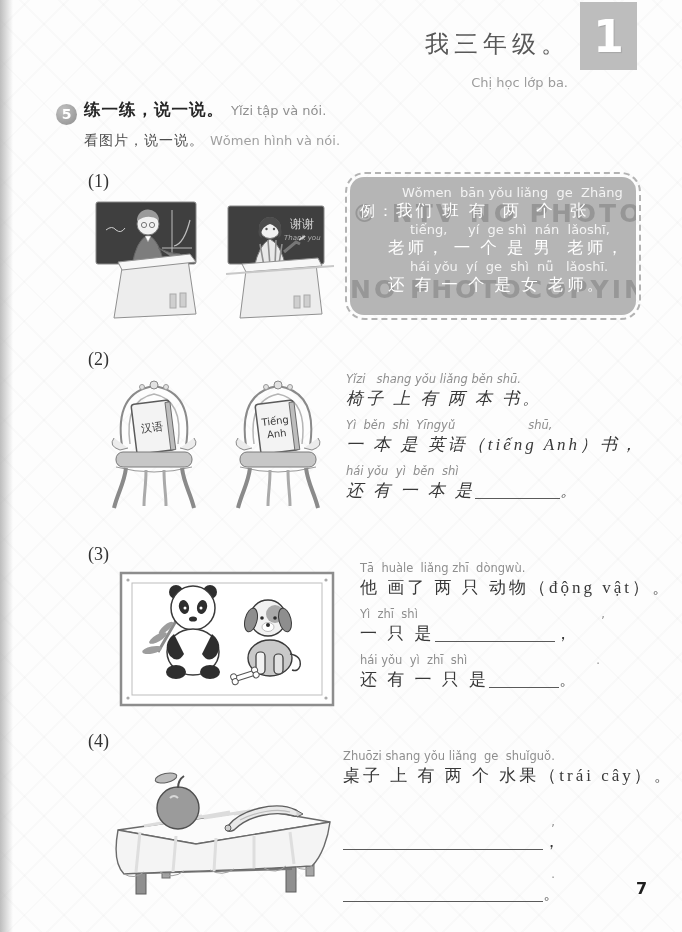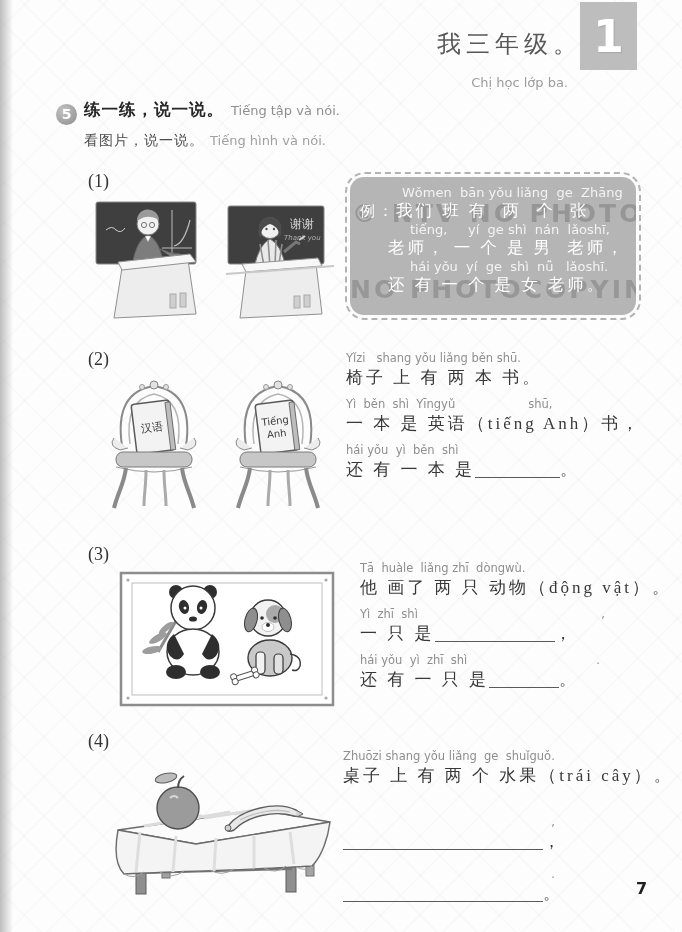--- a/index.html
+++ b/index.html
@@ -13,21 +13,21 @@
     content:"";position:absolute;inset:0;z-index:0;pointer-events:none;
     background-image:
       repeating-linear-gradient(45deg, rgba(0,0,0,0.016) 0 2px, transparent 2px 28px),
       repeating-linear-gradient(-45deg, rgba(0,0,0,0.016) 0 2px, transparent 2px 28px);
   }
   .gutter{position:absolute;left:0;top:0;bottom:0;width:13px;z-index:2;
     background:linear-gradient(to right,#adadad,rgba(255,255,255,0));opacity:.8;}
   .abs{position:absolute;z-index:1;}
 
   
-  .lesson-title{top:28px;right:100px;font-family:"Liberation Serif","DejaVu Serif",serif;
+  .lesson-title{top:28px;right:112px;font-family:"Liberation Serif","DejaVu Serif",serif;
     font-size:24px;color:#585858;letter-spacing:5px;white-space:nowrap;}
   .lesson-sub{top:75px;right:114px;font-size:13px;color:#9c9c9c;}
   .unit-tab{top:2px;left:580px;width:57px;height:68px;background:#bdbdbd;
     display:flex;align-items:center;justify-content:center;
     color:#fff;font-weight:bold;font-size:44px;text-shadow:1px 1px 1px rgba(0,0,0,.12);}
 
   
   .ex-head{left:56px;top:99px;white-space:nowrap;}
   .badge{display:inline-block;width:21px;height:21px;border-radius:50%;
     background:radial-gradient(circle at 35% 30%,#c2c2c2,#8d8d8d);
@@ -54,21 +54,21 @@
   .wm1{top:22px;left:2px;} .wm2{top:98px;}
   .b-row{position:relative;z-index:1;white-space:pre;}
   .b-pin{font-size:13px;color:#f3f3f3;line-height:13px;}
   .b-han{font-family:"Liberation Serif","DejaVu Serif",serif;font-size:16.5px;
     color:#ffffff;letter-spacing:3px;line-height:24px;}
   .ind42{margin-left:42px;} .ind50{margin-left:50px;} .ind28{margin-left:28px;}
   .ex-label{font-size:15px;color:#fff;}
 
   
   .tb{white-space:nowrap;}
-  .tb2{left:346px;top:351px;} .tb3{left:343px;top:561px;margin-left:17px;} .tb4{left:343px;top:749px;}
+  .tb2{left:346px;top:372px;font-style:italic;} .tb3{left:343px;top:561px;margin-left:17px;} .tb4{left:343px;top:749px;}
   .pin{font-size:11.5px;color:#8e8e8e;line-height:14px;white-space:pre;}
   .han{font-family:"Liberation Serif","DejaVu Serif",serif;font-size:17px;color:#383838;
     letter-spacing:3px;line-height:26px;margin-bottom:6px;white-space:pre;}
   .blank{display:inline-block;border-bottom:1.5px solid #5a5a5a;height:19px;
     vertical-align:-3px;}
   .bl85{width:85px;} .bl120{width:120px;} .bl70{width:70px;} .bl200{width:200px;}
   .pinrow{display:flex;}
   .pinrow .mark{margin-left:auto;}
   .w245{width:245px;gap:35px;} .w240{width:240px;} .w212{width:212px;}
   .gap26{margin-top:26px;} .gap12{margin-top:12px;}
@@ -86,24 +86,24 @@
 <body>
 
 <div class="page">
   <div class="gutter"></div>
 
   <div class="abs lesson-title">我三年级。</div>
   <div class="abs lesson-sub">Chị học lớp ba.</div>
   <div class="abs unit-tab">1</div>
 
   <div class="abs ex-head">
-    <span class="badge">5</span><span class="ex-title">练一练，说一说。</span><span class="ex-title-viet">Tiếng tập và nói.</span>
+    <span class="badge">5</span><span class="ex-title">练一练，说一说。</span><span class="ex-title-viet">Yǐzi tập và nói.</span>
   </div>
   <div class="abs ex-sub">
-    <span class="ex-sub-hanzi">看图片，说一说。</span><span class="ex-sub-viet">Tiếng hình và nói.</span>
+    <span class="ex-sub-hanzi">看图片，说一说。</span><span class="ex-sub-viet">Wǒmen hình và nói.</span>
   </div>
 
   <div class="abs item-label lb1">(1)</div>
   <div class="abs item-label lb2">(2)</div>
   <div class="abs item-label lb3">(3)</div>
   <div class="abs item-label lb4">(4)</div>
 
   <svg class="abs ill ill-teachers" width="245" height="128" viewBox="0 0 245 128">
     <g>
       <rect x="4" y="6" width="100" height="62" rx="2" fill="#3f3f3f" stroke="#8a8a8a"></rect>

